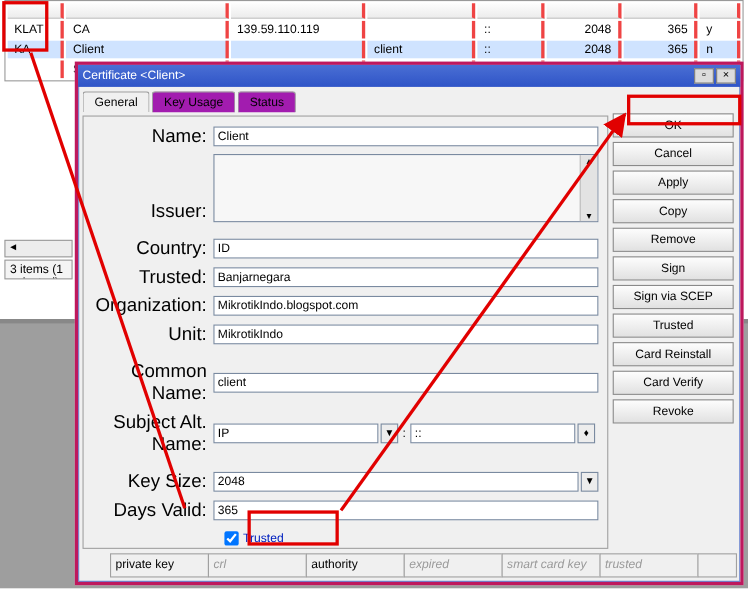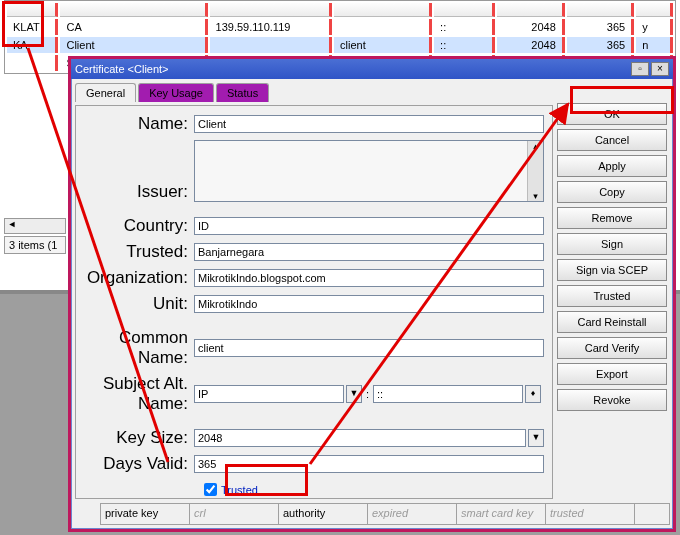--- a/index.html
+++ b/index.html
@@ -374,21 +374,20 @@
       <button>OK</button>
       <button>Cancel</button>
       <button>Apply</button>
       <button>Copy</button>
       <button>Remove</button>
       <button>Sign</button>
       <button>Sign via SCEP</button>
       <button>Trusted</button>
       <button>Card Reinstall</button>
       <button>Card Verify</button>
-      <button>Export</button>
       <button>Revoke</button>
     </div>
 
     <div class="dlg-status">
       <div class="cell">private key</div>
       <div class="cell dim">crl</div>
       <div class="cell">authority</div>
       <div class="cell dim">expired</div>
       <div class="cell dim">smart card key</div>
       <div class="cell dim">trusted</div>

